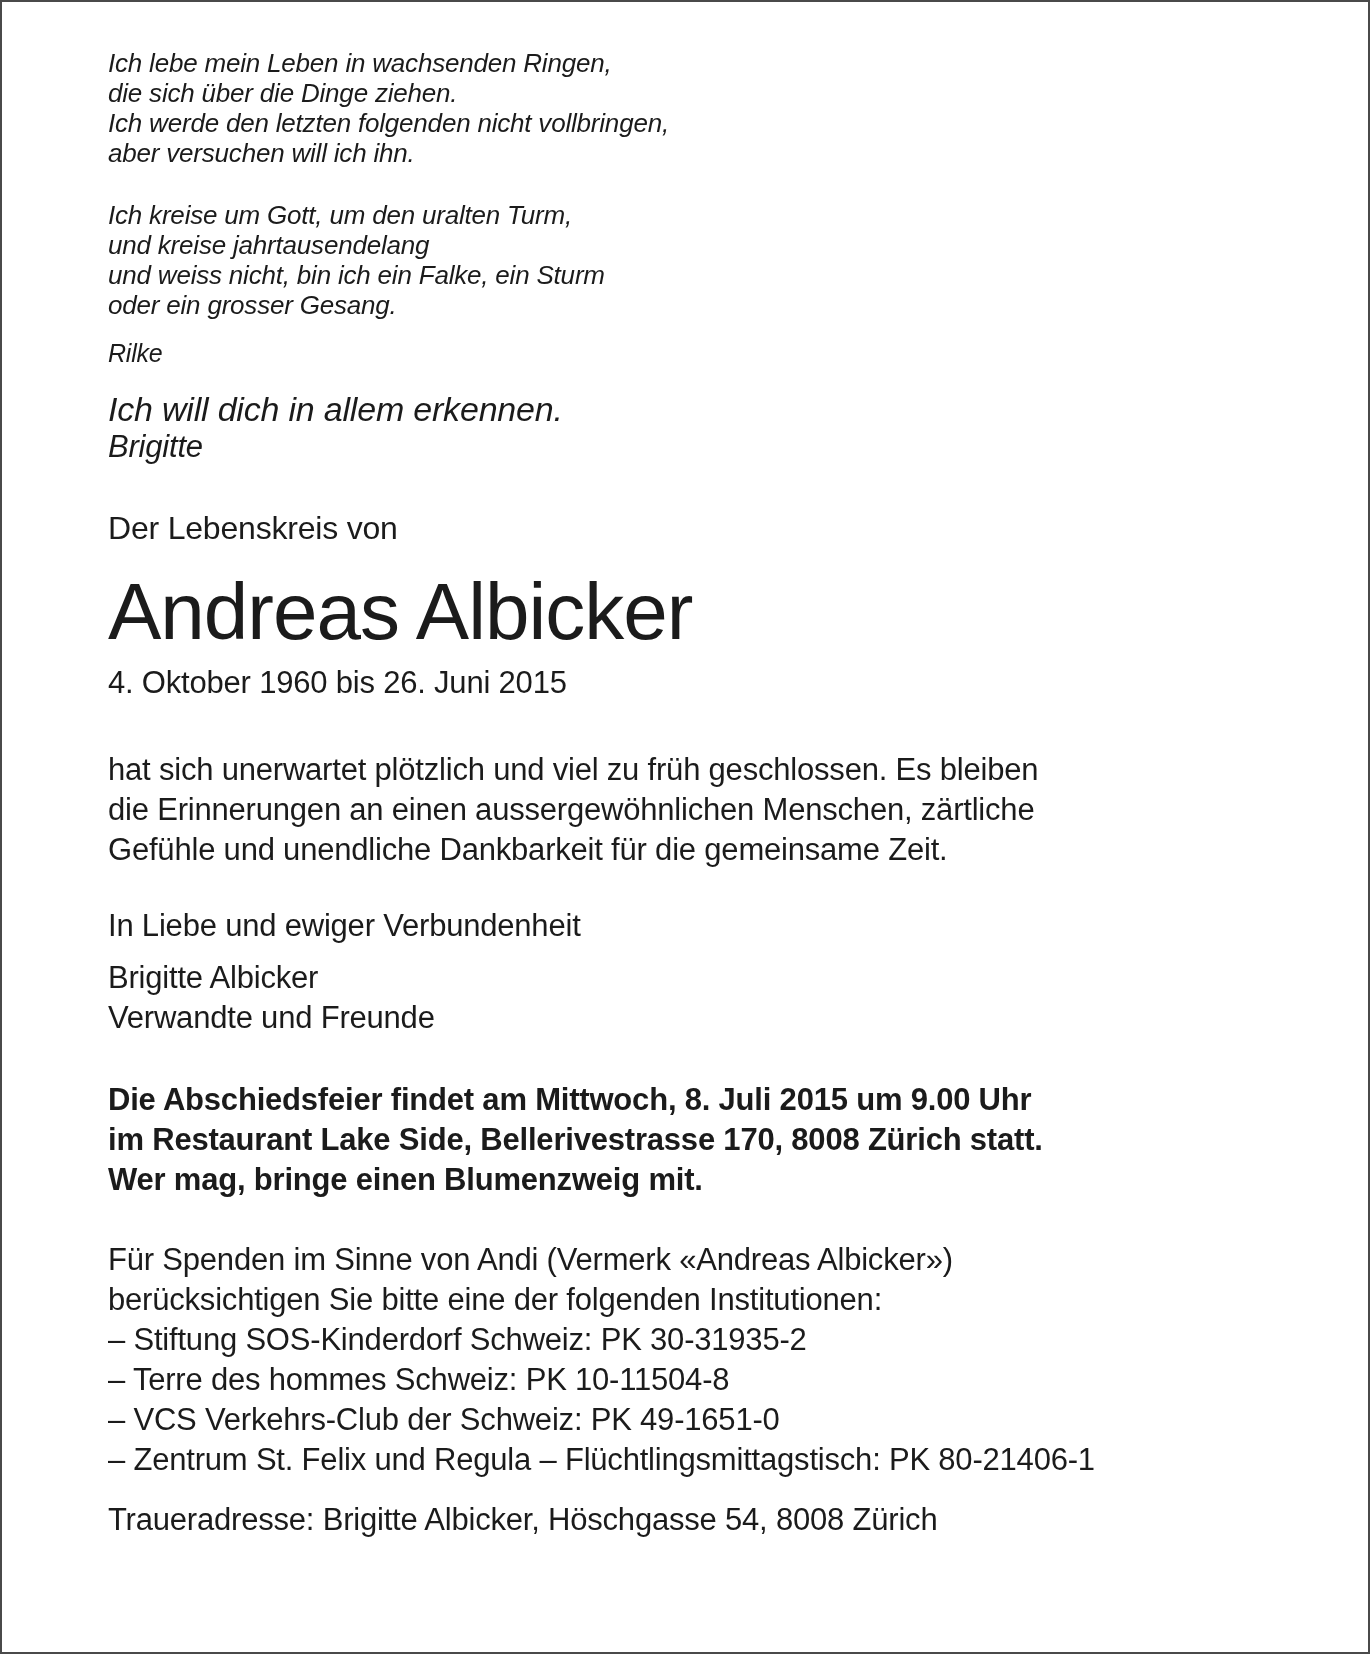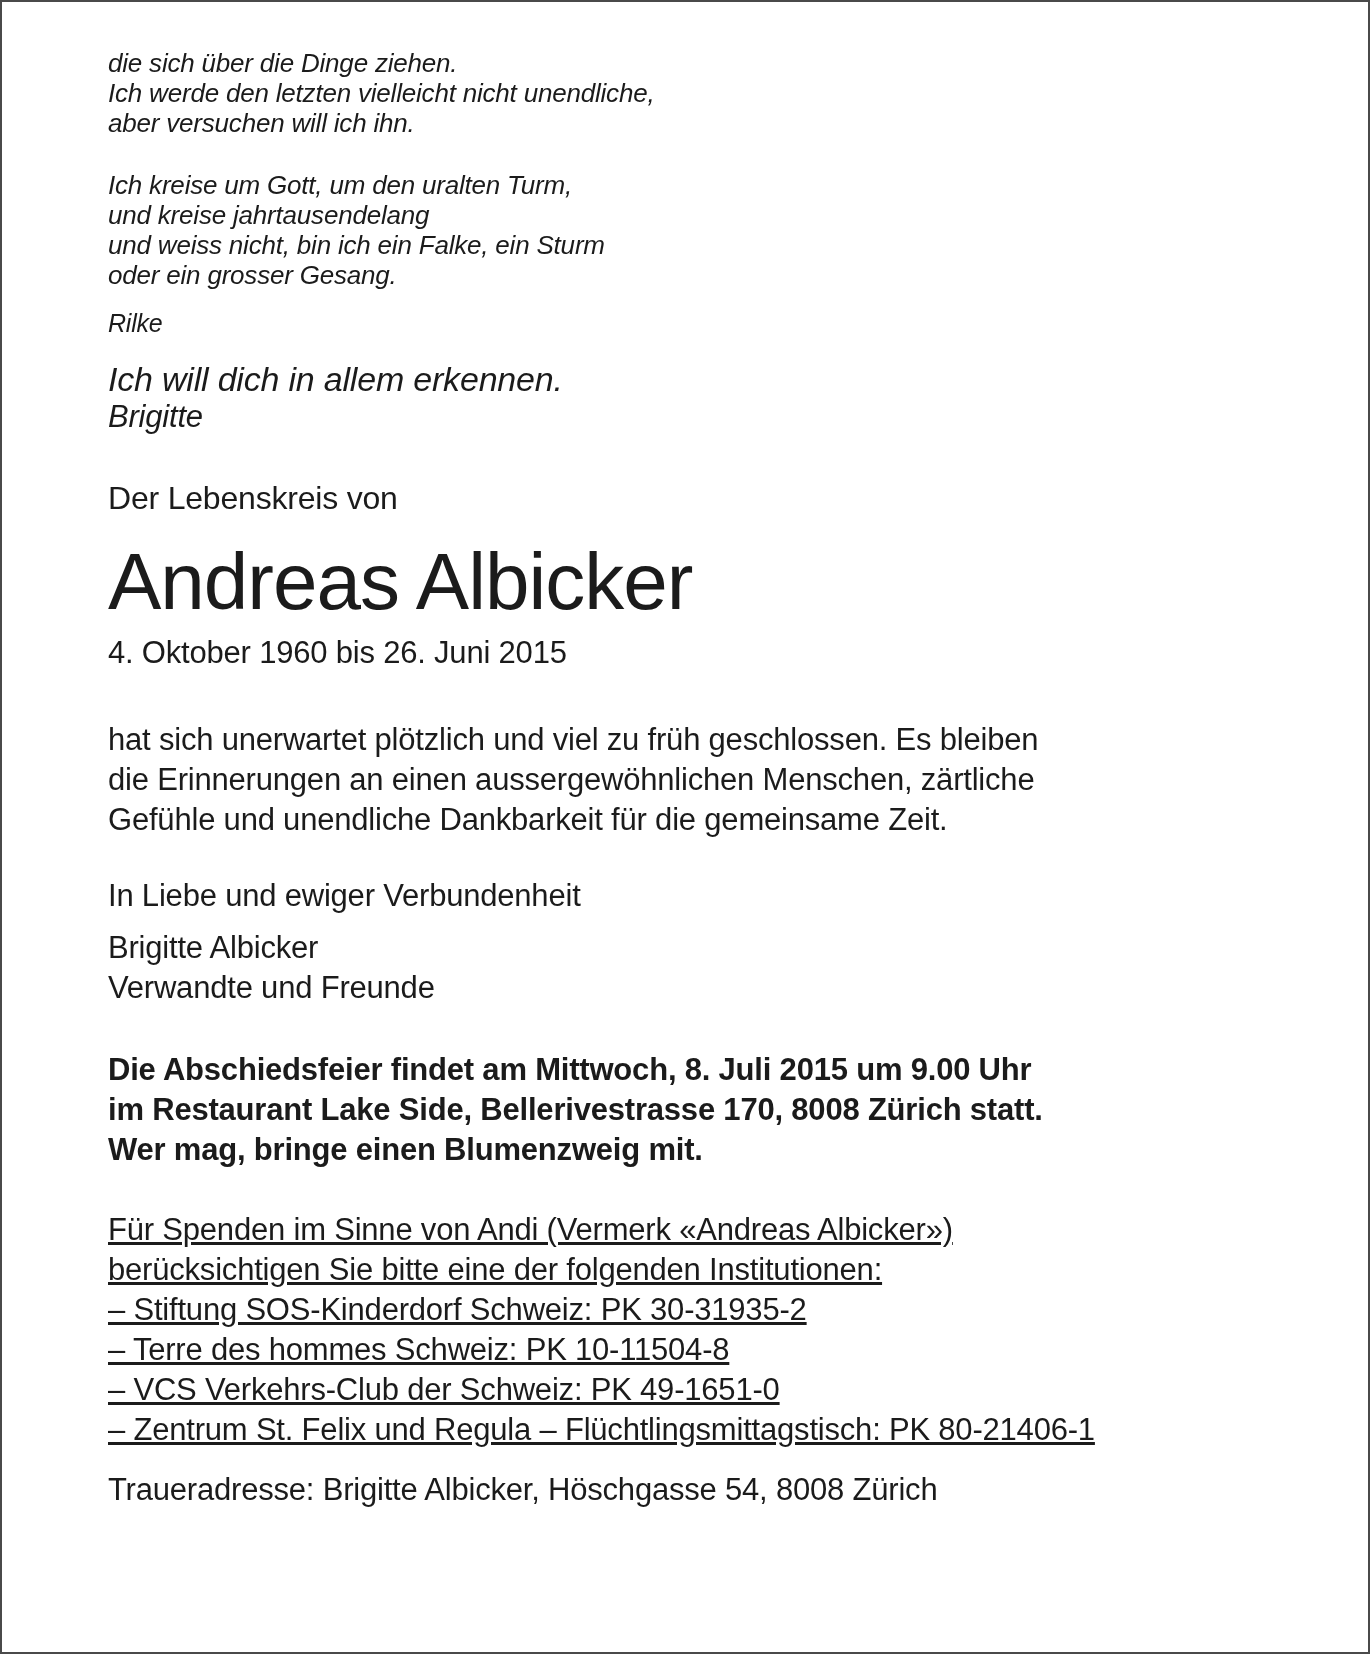--- a/index.html
+++ b/index.html
@@ -66,32 +66,33 @@
     margin-top: 8px;
   }
   .body-par {
     font-size: 31px;
     line-height: 40px;
   }
   .obituary { margin-top: 48px; }
   .closing { margin-top: 36px; }
   .mourners { margin-top: 12px; }
   .ceremony { margin-top: 42px; font-weight: bold; }
-  .donations { margin-top: 40px; text-decoration: underline; }
+  .donations { margin-top: 40px; }
   .contact-line { margin-top: 20px; }
 </style>
 </head>
 <body>
 
 <div class="page">
   <div class="content">
 
     <div class="poem-stanza stanza-1">
+      <div>Ich lebe mein Leben in wachsenden Ringen,</div>
       <div>die sich über die Dinge ziehen.</div>
-      <div>Ich werde den letzten vielleicht nicht unendliche,</div>
+      <div>Ich werde den letzten folgenden nicht vollbringen,</div>
       <div>aber versuchen will ich ihn.</div>
     </div>
 
     <div class="poem-stanza stanza-2">
       <div>Ich kreise um Gott, um den uralten Turm,</div>
       <div>und kreise jahrtausendelang</div>
       <div>und weiss nicht, bin ich ein Falke, ein Sturm</div>
       <div>oder ein grosser Gesang.</div>
     </div>
 

